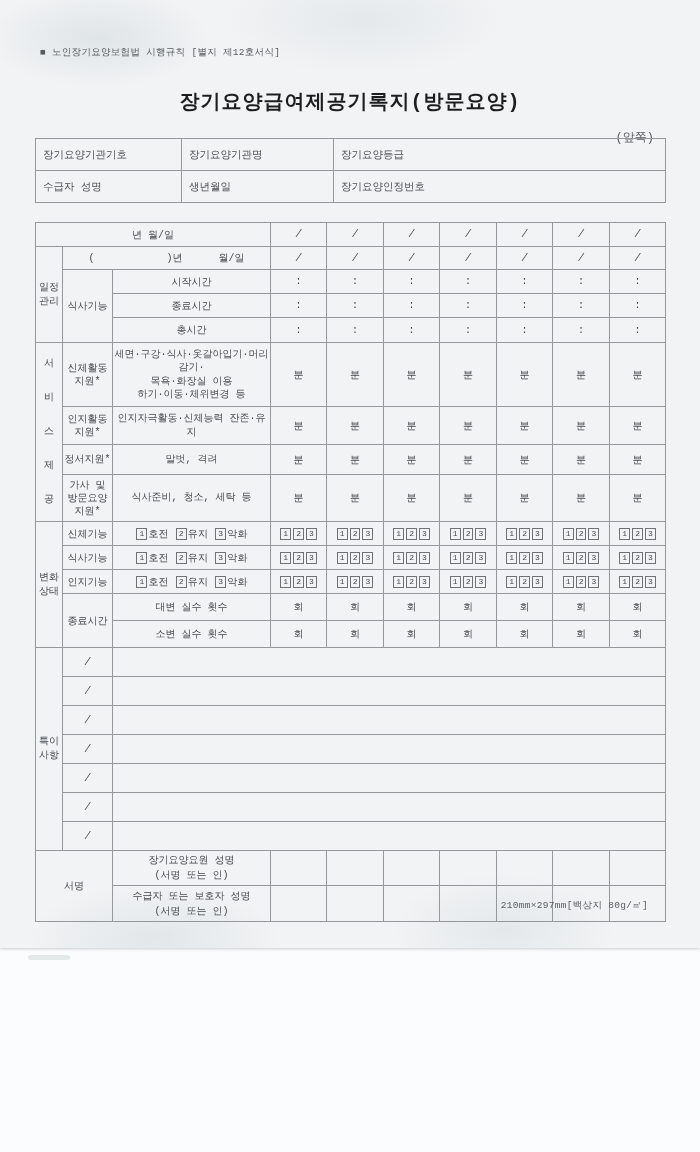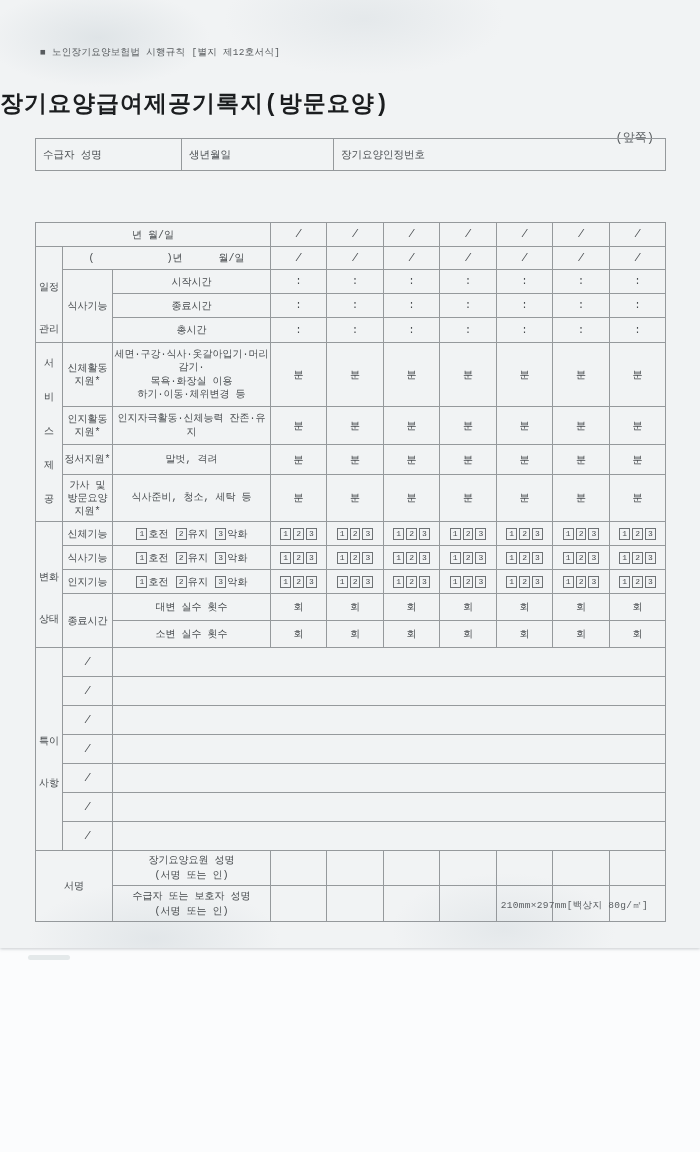--- a/index.html
+++ b/index.html
@@ -9,42 +9,42 @@
     background:
       radial-gradient(160px 70px at 14% 4%, rgba(201,210,215,0.45), rgba(201,210,215,0) 70%),
       radial-gradient(200px 80px at 52% 2%, rgba(205,213,218,0.35), rgba(205,213,218,0) 70%),
       radial-gradient(180px 80px at 22% 99%, rgba(203,211,216,0.40), rgba(203,211,216,0) 70%),
       radial-gradient(160px 80px at 72% 98%, rgba(203,211,216,0.35), rgba(203,211,216,0) 70%),
       #f1f3f4;
     box-shadow:0 1px 3px rgba(110,118,124,0.35);}
   .smudge{position:absolute;left:28px;top:955px;width:42px;height:5px;background:#dfe3e5;
           border-radius:3px;opacity:.8;}
   .notice{position:absolute;left:40px;top:46px;font-size:9.5px;color:#585c5f;letter-spacing:.3px;}
-  .title{position:absolute;left:0;top:88px;width:100%;font-size:23px;
+  .title{position:absolute;left:0;top:88px;width:100%;text-align:center;font-size:20px;
          font-weight:bold;color:#1b1d1f;letter-spacing:1px;}
   .front{position:absolute;right:46px;top:129px;font-size:12px;color:#5a5e61;}
   .footer{position:absolute;right:52px;top:899px;font-size:9.5px;color:#595d60;letter-spacing:.3px;}
 
   table{border-collapse:collapse;table-layout:fixed;}
   td{overflow:hidden;}
 
   .info-table{position:absolute;left:35px;top:138px;width:630px;}
   .info-table td{border:1px solid #95999c;height:31px;font-size:10.5px;color:#4b4f52;
                  text-align:left;vertical-align:middle;padding:0 0 0 7px;}
   .info-table tr.ir1 td{border-bottom-style:dashed;border-bottom-color:#a6aaad;}
 
   .main-table{position:absolute;left:35px;top:222px;width:630px;padding-left:40px;}
   .main-table td{border:1px solid #95999c;font-size:10px;color:#464a4d;text-align:center;
                  vertical-align:middle;padding:0;}
   tr.h22 td{height:22px} tr.h23 td{height:23px} tr.h24 td{height:24px}
   tr.h26 td{height:26px} tr.h28 td{height:28px} tr.h29 td{height:29px}
   tr.h34 td{height:34px} tr.h35 td{height:35px} tr.h37 td{height:37px}
   tr.h46 td{height:46px} tr.h63 td{height:63px}
   .no-left{border-left:hidden;}
-  .grp div{line-height:14px;margin-top:28px;}
+  .grp div{line-height:14px;}
   .grp-v div{line-height:34px;}
   .slash{font-style:italic;color:#4d5154;}
   .colon{color:#4d5154;}
   .lbl{font-size:10px;}
   .lbl2 div{line-height:13px;font-size:10px;}
   .pre{white-space:pre;}
   .desc div{font-size:10px;line-height:13.5px;color:#4a4e51;}
   .unit{font-size:9.5px;}
   .opts{font-size:9.5px;letter-spacing:.2px;}
   .opts .opt{margin-right:6px;}
@@ -64,20 +64,25 @@
     <div class="title">장기요양급여제공기록지(방문요양)</div>
     <div class="front">(앞쪽)</div>
 
     <table class="info-table">
       <colgroup>
           <col style="width:146px">
           <col style="width:152px">
           <col style="width:332px">
         </colgroup>
       <tbody>
+          <tr class="ir1">
+        <td>장기요양기관기호</td>
+        <td>장기요양기관명</td>
+        <td>장기요양등급</td>
+      </tr>
       <tr>
         <td>수급자 성명</td>
         <td>생년월일</td>
         <td>장기요양인정번호</td>
       </tr>
     </tbody>
       </table>
 
     <table class="main-table">
       <colgroup>

